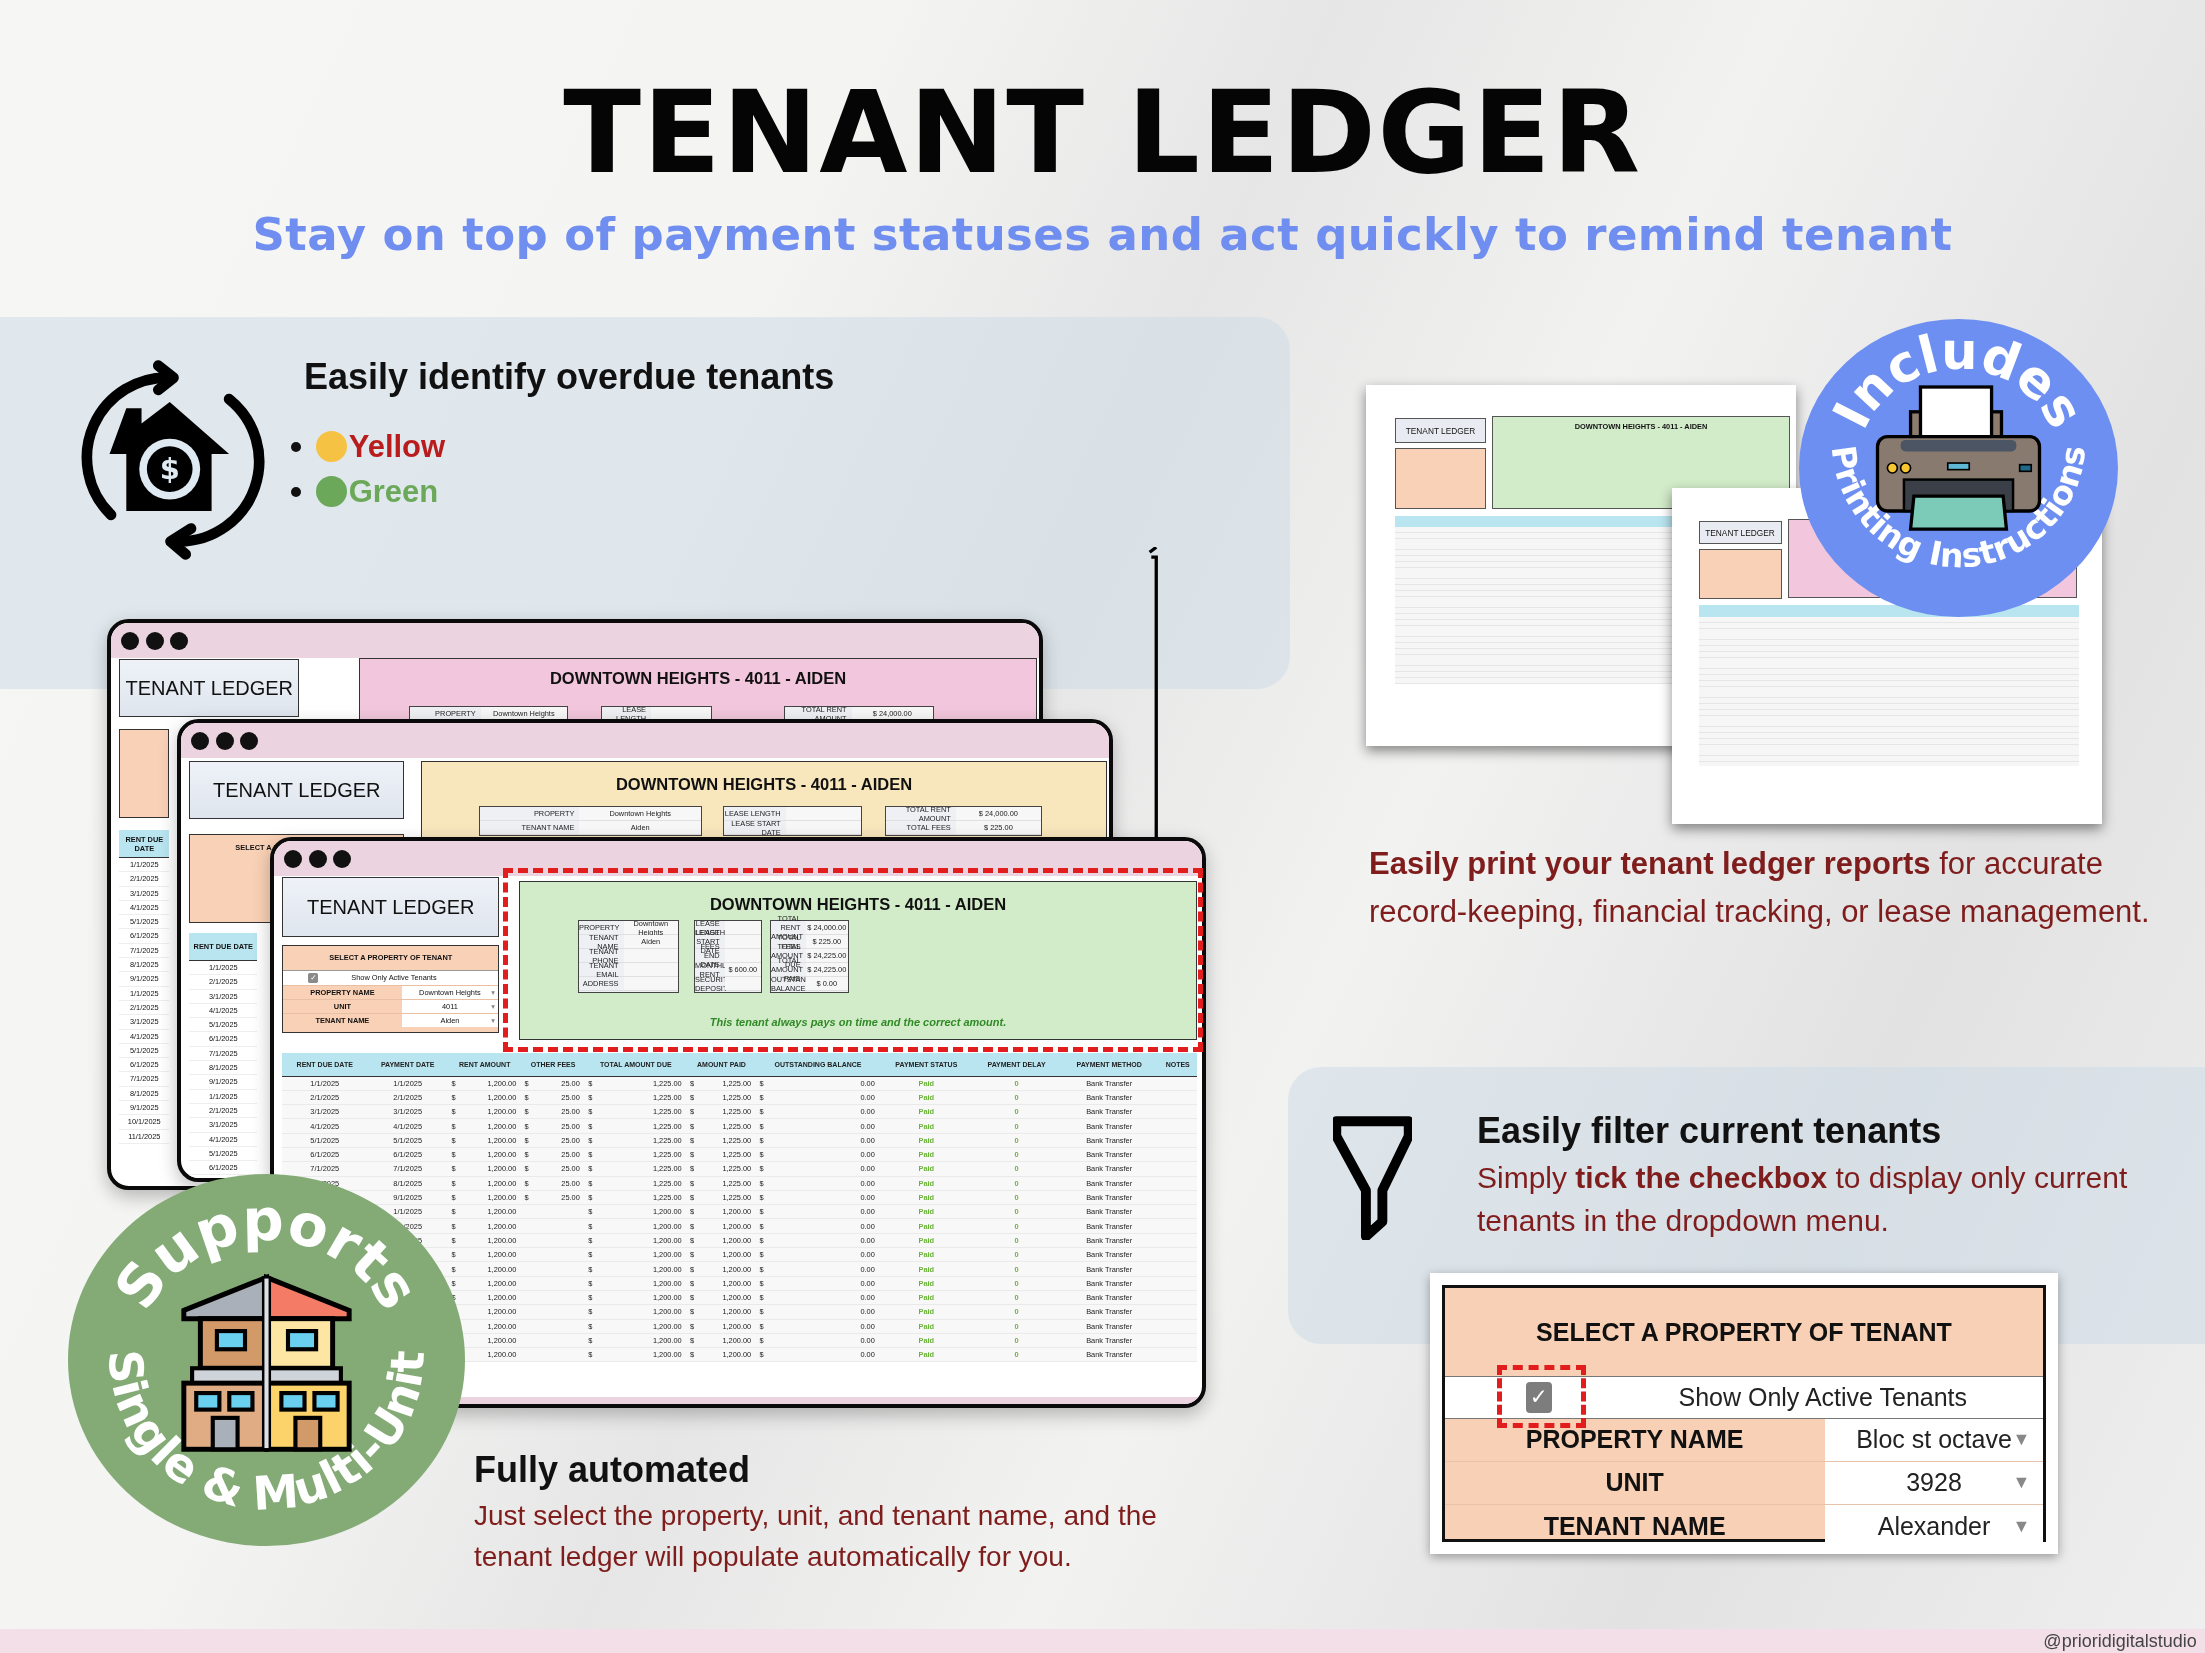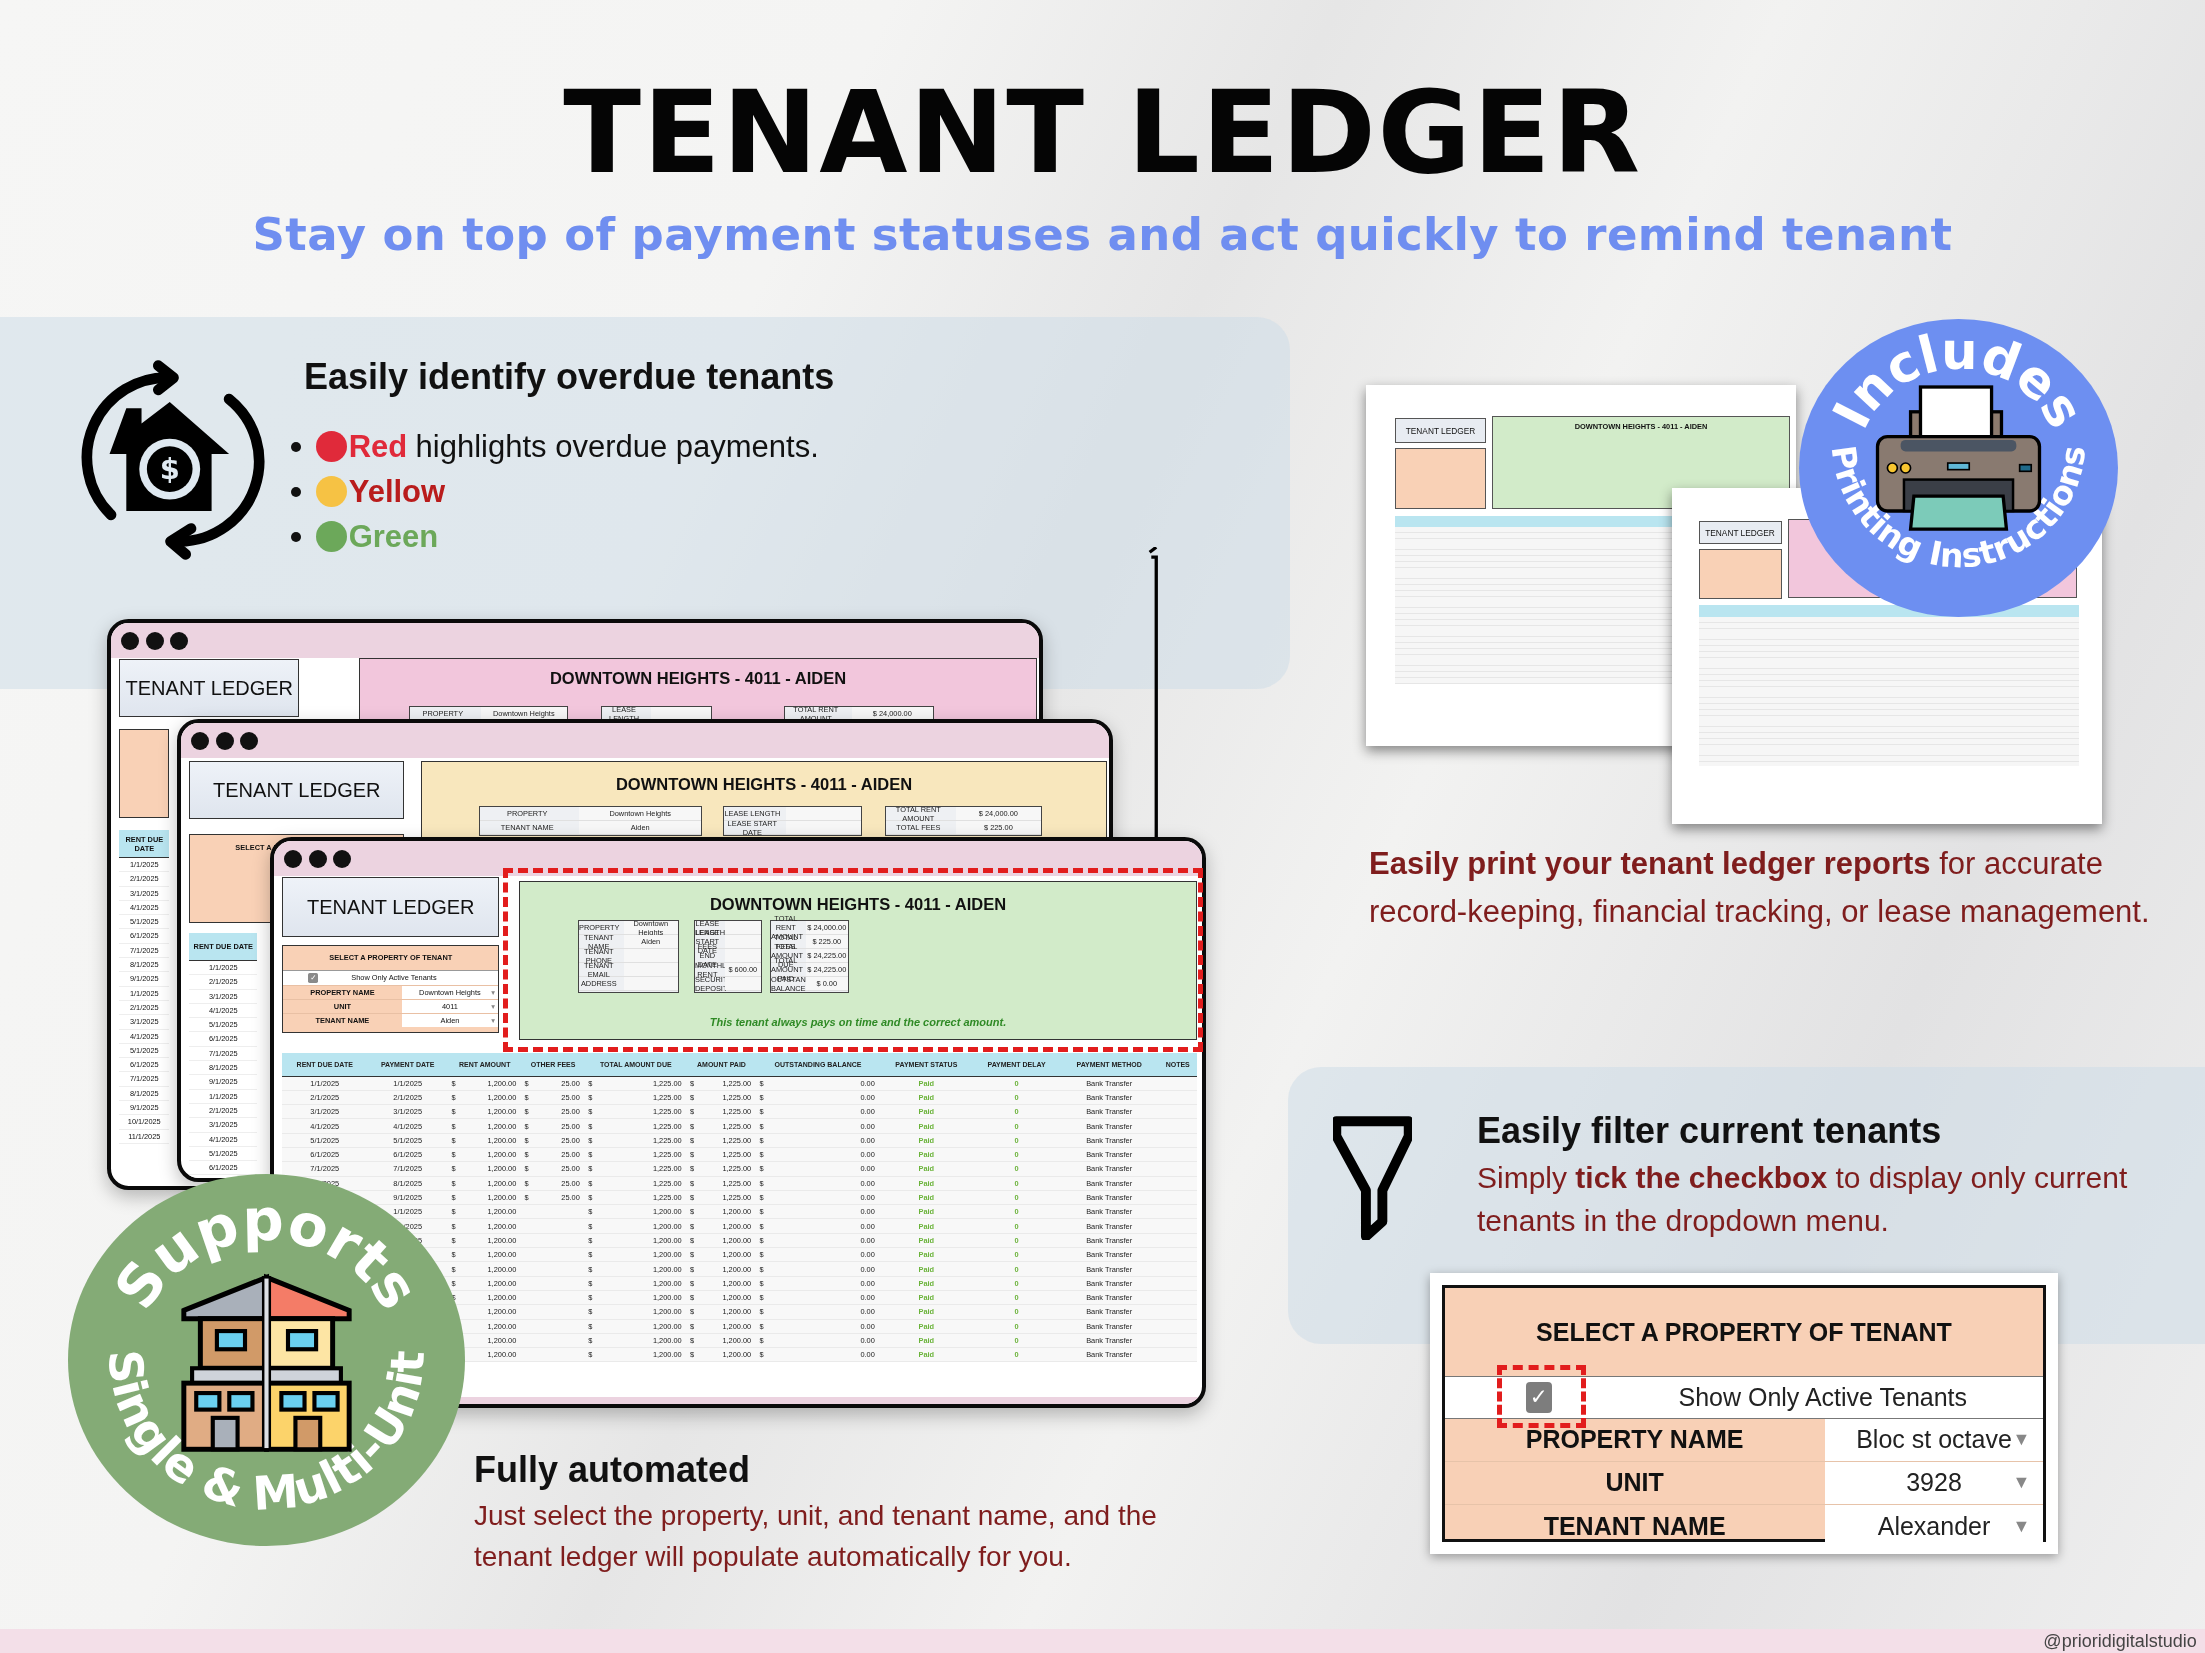--- a/index.html
+++ b/index.html
@@ -22,21 +22,21 @@
 .body-txt b{font-weight:700}
 
 .win{position:absolute;border:4.1px solid #0a0a0a;border-radius:21.5px;background:#fff;overflow:hidden;box-shadow:0 6.6px 18px rgba(0,0,0,.25)}
 .win .bar{height:35px;background:#ecd3e0;display:flex;align-items:center;padding-left:10px;gap:6.6px}
 .win .bar span{width:18px;height:18px;border-radius:50%;background:#111;display:inline-block}
 .tl-box{position:absolute;border:1.7px solid #333;background:linear-gradient(#eef2f8,#dfe5ee);display:flex;align-items:center;justify-content:center;font-size:20px;color:#111}
 .hdr-box{position:absolute;border:1.7px solid #333;text-align:center}
 .hdr-box .h{font-size:16.5px;font-weight:700;margin-top:13.2px}
 .kv{position:absolute;border:1.2px solid #444;background:#eef0f3;font-size:7.4px}
 .kv .r{display:flex;height:14px;align-items:center;border-bottom:0.8px solid #e0e0e0}
-.kv .k{width:45%;text-align:center;padding-right:5px;color:#222}
+.kv .k{width:45%;text-align:right;padding-right:5px;color:#222}
 .kv .v{flex:1;text-align:center;color:#222;background:#f7f7f7;height:100%;display:flex;align-items:center;justify-content:center}
 .sel{position:absolute;border:1.7px solid #333;background:#f9d1b6;font-size:7.4px}
 .sel .t{text-align:center;font-weight:700;padding:8.3px 0}
 .sel .chk{background:#fff;display:flex;align-items:center;height:15px;border-top:0.8px solid #999}
 .sel .cb{width:10px;height:10px;background:#8a8a8a;border-radius:1.7px;color:#fff;font-size:7.4px;line-height:10px;text-align:center;margin:0 16.5px 0 25px}
 .sel .row{display:flex;height:14px;align-items:center;border-top:0.8px solid #e9c0a4}
 .sel .row .k{width:55%;text-align:center;font-weight:700}
 .sel .row .v{flex:1;background:#fff;height:100%;display:flex;align-items:center;justify-content:center;position:relative}
 .sel .row .v::after{content:"▾";position:absolute;right:3.3px;color:#888;font-size:7.4px}
 table.ledger{border-collapse:collapse;font-size:7.4px;width:100%}
@@ -84,26 +84,20 @@
     <path d="M155 228 L128 245 L148 262" fill="none" stroke="#000" stroke-width="14" stroke-linecap="round" stroke-linejoin="round"></path>
     <path d="M70 70 L90 70 L90 90 L127 62 L205 130 L182 130 L182 205 L70 205 L70 130 L48 130 Z" fill="#000"></path>
     <circle cx="127" cy="150" r="40" fill="#dfe9f1"></circle>
     <circle cx="127" cy="150" r="30" fill="#000"></circle>
     <text x="127" y="163" text-anchor="middle" font-size="38" font-weight="700" fill="#dfe9f1" font-family="DejaVu Sans, sans-serif">$</text>
   </svg>
 </div>
 
 <div class="abs feature-heading" style="left:304px;top:356px">Easily identify overdue tenants</div>
 <ul class="abs bullets" style="left:291px;top:424px">
-  <li>
-      <span class="dot-b"></span>
-      <span class="circ" style="background:#e02a3a"></span>
-      <span class="cw" style="color:#e02a3a">Red</span>
-      <span>highlights overdue payments.</span>
-    </li>
   <li>
       <span class="dot-b"></span>
       <span class="circ" style="background:#f6c244"></span>
       <span class="cw" style="color:#b91c1c">Yellow</span>
     </li>
   <li>
       <span class="dot-b"></span>
       <span class="circ" style="background:#6ca85a"></span>
       <span class="cw" style="color:#6ca85a">Green</span>
     </li>

